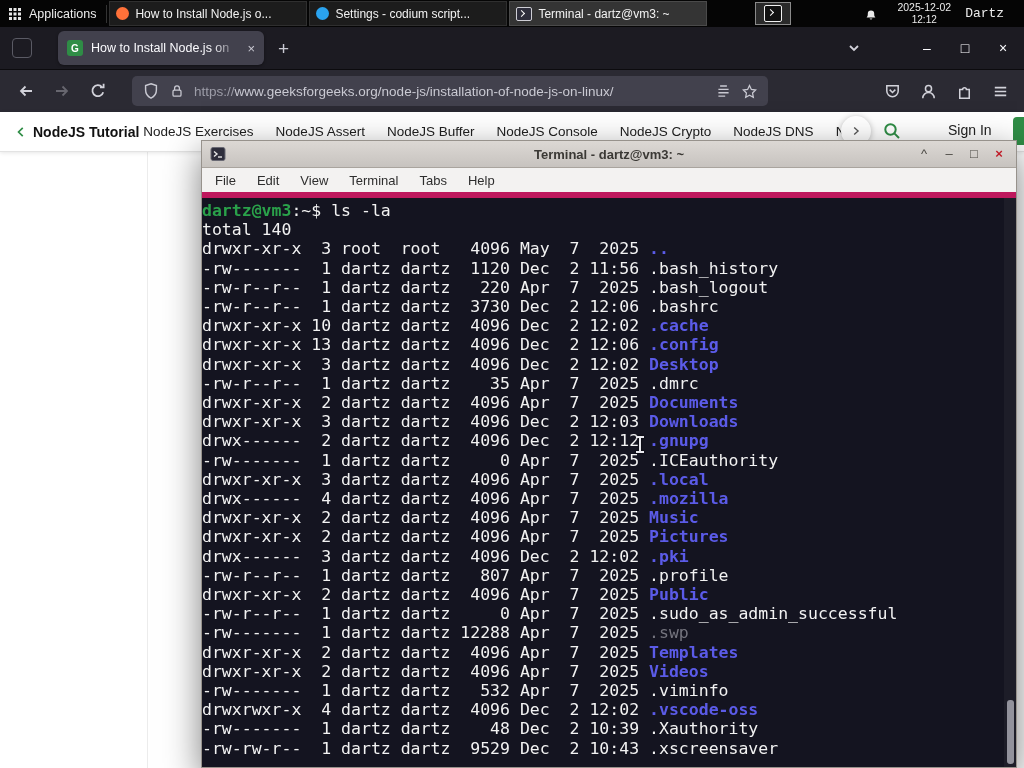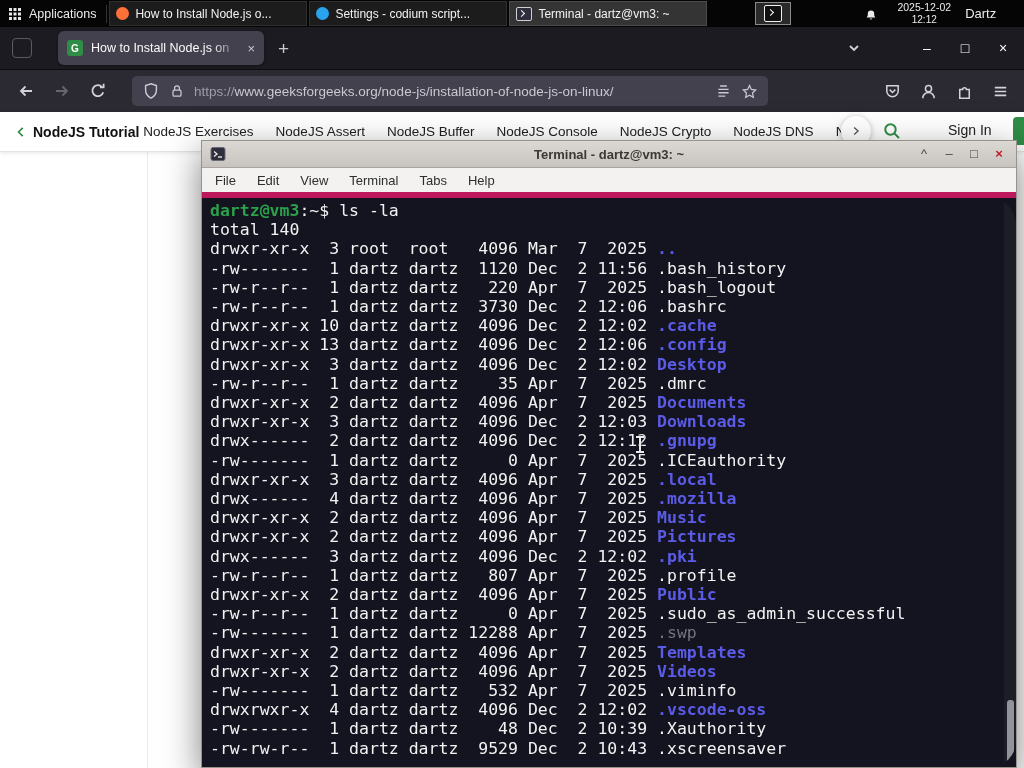--- a/index.html
+++ b/index.html
@@ -24,21 +24,21 @@
   .traybox{margin-left:48px;width:36px;height:23px;background:#2a2a2a;border:1px solid #8a8a8a;
            box-sizing:border-box;display:flex;align-items:center;justify-content:center;}
   .traybox .inner{width:16px;height:15px;border:1.5px solid #f0f0f0;border-radius:2px;background:#111;
            position:relative;}
   .traybox .inner::after{content:"";position:absolute;left:3px;top:4px;width:4px;height:4px;
            border-left:1.5px solid #fff;border-bottom:1.5px solid #fff;transform:rotate(-135deg);}
   .bell{margin-left:72px;}
   .clockblk{margin-left:18px;text-align:center;line-height:1.1;}
   .clockblk .d{font-size:10.5px;}
   .clockblk .t{font-size:10px;}
-  .userlbl{margin-left:14px;margin-right:10px;font-size:13px;}
+  .userlbl{margin-left:14px;margin-right:10px;font-size:13px;font-family:Liberation Mono, monospace;}
 
   
   .tabbar{position:absolute;left:0;top:27px;width:1024px;height:43px;background:#1c1b22;
           display:flex;align-items:center;border-bottom:1px solid #0c0b0e;box-sizing:border-box;}
   .ffview{margin-left:12px;width:18px;height:18px;border:1.5px solid #5a5a64;border-radius:4px;}
   .tab{margin-left:26px;width:206px;height:34px;background:#42414d;border-radius:6px;
        display:flex;align-items:center;gap:8px;padding:0 9px;box-sizing:border-box;
        box-shadow:0 1px 3px rgba(0,0,0,.4);}
   .gfg-fav{width:16px;height:16px;border-radius:3px;background:#2f8d46;color:#fff;
            font-size:10px;font-weight:bold;display:flex;align-items:center;justify-content:center;flex:0 0 auto;}
@@ -84,21 +84,21 @@
   .termtitle{height:26px;flex:0 0 auto;background:linear-gradient(#dcd8d4,#c7c3bf);
              border-bottom:1px solid #a9a49e;display:flex;align-items:center;position:relative;}
   .termtitle .ticon{margin-left:8px;}
   .termtitle .ttl{position:absolute;left:0;right:0;text-align:center;font-size:13px;
                   font-weight:bold;color:#3b3935;}
   .tt-btns{margin-left:auto;display:flex;gap:9px;padding-right:9px;position:relative;z-index:2;}
   .tt-btn{width:16px;text-align:center;font-size:13px;color:#4a4843;line-height:26px;}
   .tt-btn.close{color:#c01c28;font-weight:bold;}
   .termmenu{height:24px;flex:0 0 auto;background:#f3f2f1;border-bottom:6px solid #be185d;
             display:flex;align-items:center;gap:21px;padding-left:13px;font-size:13px;color:#2e2e2e;}
-  .termbody{flex:1;position:relative;background:#141420;overflow:hidden;padding:3px 0 0 8px;border-radius:26px;}
+  .termbody{flex:1;position:relative;background:#141420;overflow:hidden;padding:3px 0 0 0;}
   .t-line{font-family:"DejaVu Sans Mono",monospace;font-size:16.5px;line-height:19.2px;
           color:#f2f2f2;white-space:pre;}
   .t-green{color:#2aa14a;font-weight:bold;}
   .t-dir{color:#5b5be8;font-weight:bold;}
   .t-file{color:#f2f2f2;}
   .t-dim{color:#74747e;}
   .termscroll{position:absolute;right:0;top:0;bottom:0;width:12px;background:rgba(255,255,255,.04);}
   .termthumb{position:absolute;right:2px;bottom:3px;width:7px;height:64px;background:#92929c;border-radius:3px;}
   .ibeam{position:absolute;left:433px;top:238px;width:10px;height:17px;filter:drop-shadow(0 0 1px rgba(0,0,0,.8));}
   .ibeam .v{position:absolute;left:4px;top:1px;width:2px;height:15px;background:#e9e9ee;}
@@ -227,21 +227,21 @@
     <span>Edit</span>
     <span>View</span>
     <span>Terminal</span>
     <span>Tabs</span>
     <span>Help</span>
   </div>
   <div class="termbody">
     <div>
         <div class="t-line"><span class="t-green">dartz@vm3</span><span>:~$ </span><span>ls -la</span></div>
         <div class="t-line"><span>total 140</span></div>
-        <div class="t-line"><span>drwxr-xr-x  3 root  root   4096 Mar  7  2025 </span><span class="t-dir">..</span></div>
+        <div class="t-line"><span>drwxr-xr-x  3 root  root   4096 May  7  2025 </span><span class="t-dir">..</span></div>
         <div class="t-line"><span>-rw-------  1 dartz dartz  1120 Dec  2 11:56 </span><span class="t-file">.bash_history</span></div>
         <div class="t-line"><span>-rw-r--r--  1 dartz dartz   220 Apr  7  2025 </span><span class="t-file">.bash_logout</span></div>
         <div class="t-line"><span>-rw-r--r--  1 dartz dartz  3730 Dec  2 12:06 </span><span class="t-file">.bashrc</span></div>
         <div class="t-line"><span>drwxr-xr-x 10 dartz dartz  4096 Dec  2 12:02 </span><span class="t-dir">.cache</span></div>
         <div class="t-line"><span>drwxr-xr-x 13 dartz dartz  4096 Dec  2 12:06 </span><span class="t-dir">.config</span></div>
         <div class="t-line"><span>drwxr-xr-x  3 dartz dartz  4096 Dec  2 12:02 </span><span class="t-dir">Desktop</span></div>
         <div class="t-line"><span>-rw-r--r--  1 dartz dartz    35 Apr  7  2025 </span><span class="t-file">.dmrc</span></div>
         <div class="t-line"><span>drwxr-xr-x  2 dartz dartz  4096 Apr  7  2025 </span><span class="t-dir">Documents</span></div>
         <div class="t-line"><span>drwxr-xr-x  3 dartz dartz  4096 Dec  2 12:03 </span><span class="t-dir">Downloads</span></div>
         <div class="t-line"><span>drwx------  2 dartz dartz  4096 Dec  2 12:12 </span><span class="t-dir">.gnupg</span></div>

